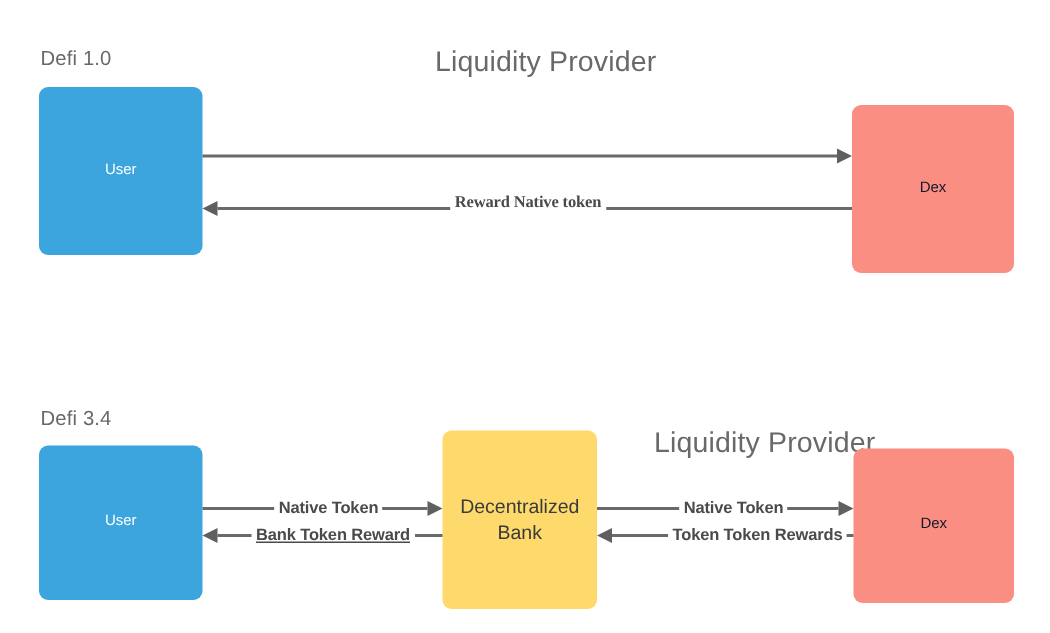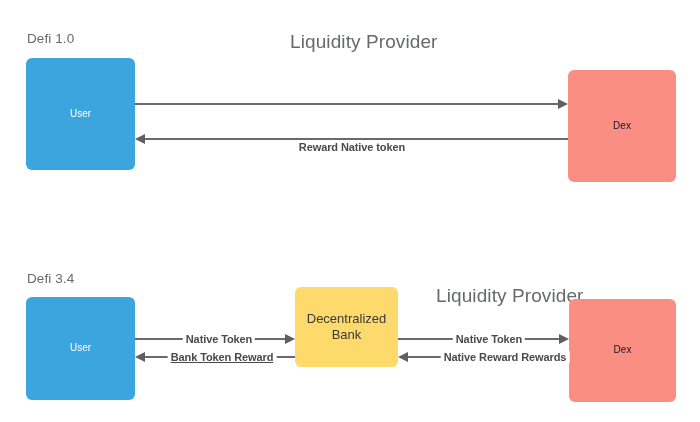--- a/index.html
+++ b/index.html
@@ -114,31 +114,31 @@
 
   <div class="node node-dex" style="left:568px; top:58px; width:108px; height:112px;">
     <span class="node-label">Dex</span>
   </div>
 
   <div class="edge" style="left:135px; top:103px; width:424px;"></div>
   <div class="arrow-head arrow-right" style="left:558px; top:99px;"></div>
 
   <div class="edge" style="left:145px; top:138px; width:423px;"></div>
   <div class="arrow-head arrow-left" style="left:135px; top:134px;"></div>
-  <div class="edge-label" style="left:352px; top:147px;">Reward Native token</div>
+  <div class="edge-label" style="left:352px; top:135px;font-family:Liberation Serif, serif;">Reward Native token</div>
 
   <div class="section-title" style="left:27px; top:271px;">Defi 3.4</div>
 
   <div class="group-title" style="left:436px; top:285px;">Liquidity Provider</div>
 
   <div class="node node-user" style="left:26px; top:297px; width:109px; height:103px;">
     <span class="node-label">User</span>
   </div>
 
-  <div class="node node-bank" style="left:295px; top:287px; width:103px; height:80px;">
+  <div class="node node-bank" style="left:295px; top:287px; width:103px; height:119px;">
     <span class="node-label">Decentralized Bank</span>
   </div>
 
   <div class="node node-dex" style="left:569px; top:287px; width:107px; height:103px;">
     <span class="node-label">Dex</span>
   </div>
 
   <div class="edge" style="left:135px; top:338px; width:150px;"></div>
   <div class="arrow-head arrow-right" style="left:285px; top:334px;"></div>
   <div class="edge-label" style="left:219px; top:339px;">Native Token</div>
@@ -146,15 +146,15 @@
   <div class="edge" style="left:145px; top:356px; width:150px;"></div>
   <div class="arrow-head arrow-left" style="left:135px; top:352px;"></div>
   <div class="edge-label" style="left:222px; top:357px;text-decoration:underline;">Bank Token Reward</div>
 
   <div class="edge" style="left:398px; top:338px; width:161px;"></div>
   <div class="arrow-head arrow-right" style="left:559px; top:334px;"></div>
   <div class="edge-label" style="left:489px; top:339px;">Native Token</div>
 
   <div class="edge" style="left:408px; top:356px; width:161px;"></div>
   <div class="arrow-head arrow-left" style="left:398px; top:352px;"></div>
-  <div class="edge-label" style="left:505px; top:357px;">Native Reward Rewards</div>
+  <div class="edge-label" style="left:505px; top:357px;">Token Token Rewards</div>
 
 </div>
 
 </body></html>

